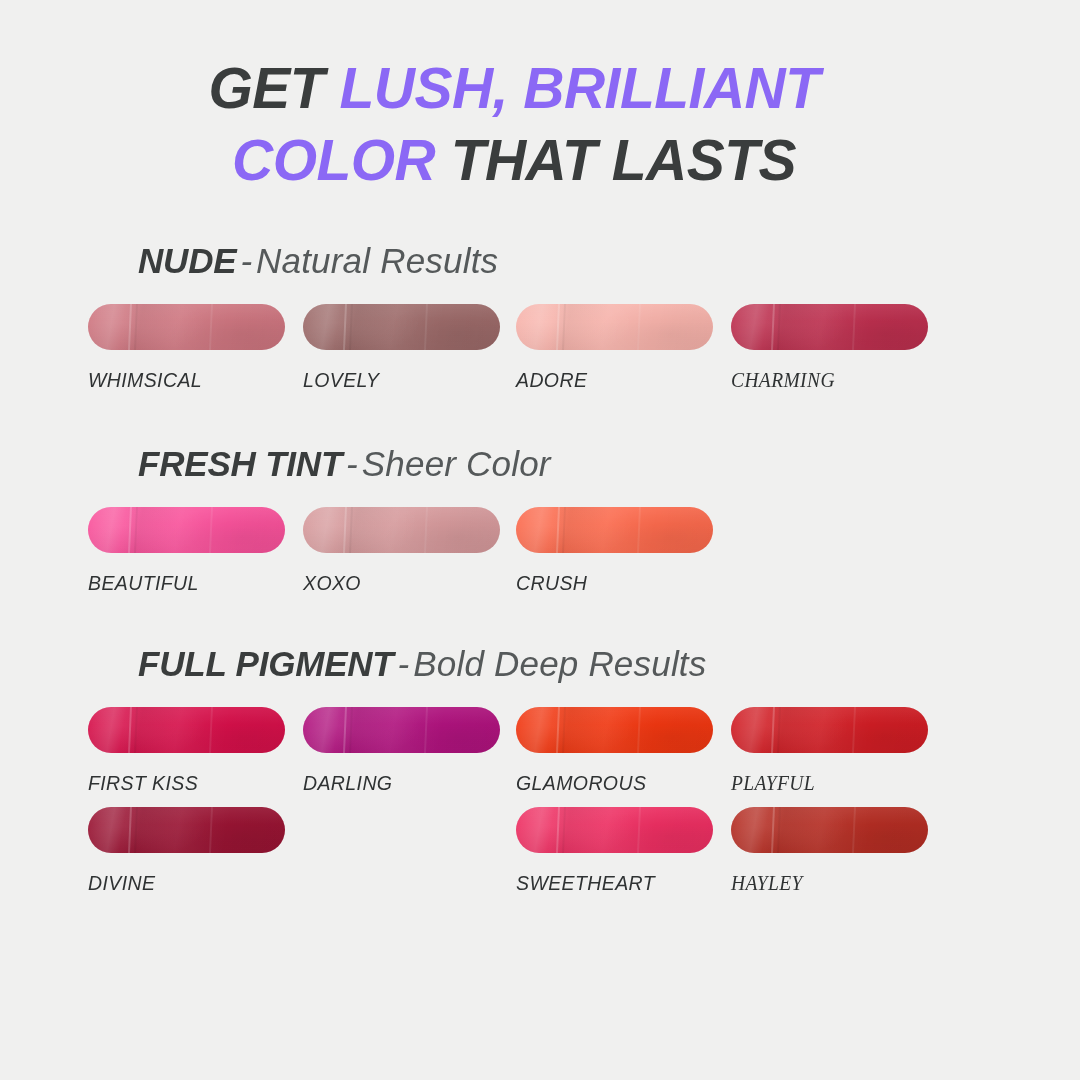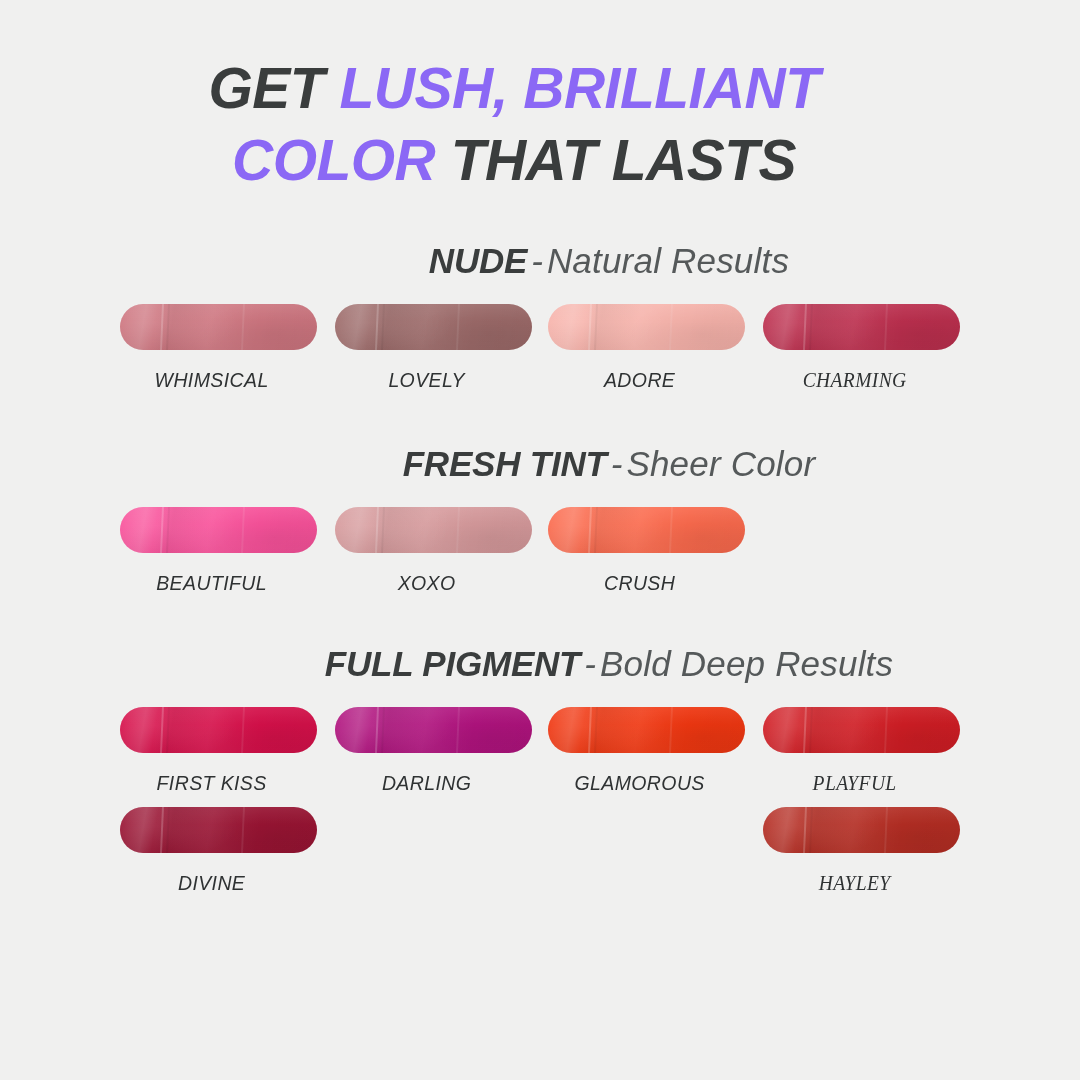--- a/index.html
+++ b/index.html
@@ -28,21 +28,21 @@
     font-size: 57px;
     line-height: 1.27;
     letter-spacing: -0.5px;
     color: #3a3d3d;
   }
   .headline .ln { display: block; white-space: nowrap; }
   .hl-dark { color: #3a3d3d; }
   .hl-purple { color: #8b68f5; }
 
   
-  .section { position: absolute; left: 0; width: 1080px; text-align: center; }
+  .section { position: absolute; left: 0; width: 1080px; }
   #section-nude { top: 243px; }
   #section-fresh { top: 446px; }
   #section-full { top: 646px; }
 
   .section-header {
     margin-left: 138px;
     font-size: 35px;
     font-style: italic;
     line-height: 1;
     white-space: nowrap;
@@ -65,21 +65,21 @@
     font-style: italic;
     color: #55595a;
     letter-spacing: 0.2px;
   }
 
   
   .swatch-rows { margin-top: 26px; }
   .swatch-row {
     position: relative;
     height: 100px;
-    margin-left: 120px;
+    margin-left: 88px;
     width: 960px;
   }
   .swatch-cell {
     position: absolute;
     top: 0;
     width: 197px;
   }
   .swatch-cell.c0 { left: 0px; }
   .swatch-cell.c1 { left: 215px; }
   .swatch-cell.c2 { left: 428px; }
@@ -292,20 +292,30 @@
       <div class="swatch-cell c0">
         <div class="swatch" style="background-color: rgb(153, 20, 51);">
           <span class="sheen-a"></span>
           <span class="streak s1"></span>
           <span class="streak s2"></span>
           <span class="streak s3"></span>
           <span class="sheen-b"></span>
         </div>
         <div class="swatch-label">DIVINE</div>
       </div>
+      <div class="swatch-cell c2">
+        <div class="swatch" style="background-color: rgb(237, 47, 98);">
+          <span class="sheen-a"></span>
+          <span class="streak s1"></span>
+          <span class="streak s2"></span>
+          <span class="streak s3"></span>
+          <span class="sheen-b"></span>
+        </div>
+        <div class="swatch-label">SWEETHEART</div>
+      </div>
       <div class="swatch-cell c3">
         <div class="swatch" style="background-color: rgb(180, 45, 35);">
           <span class="sheen-a"></span>
           <span class="streak s1"></span>
           <span class="streak s2"></span>
           <span class="streak s3"></span>
           <span class="sheen-b"></span>
         </div>
         <div class="swatch-label">HAYLEY</div>
       </div>

